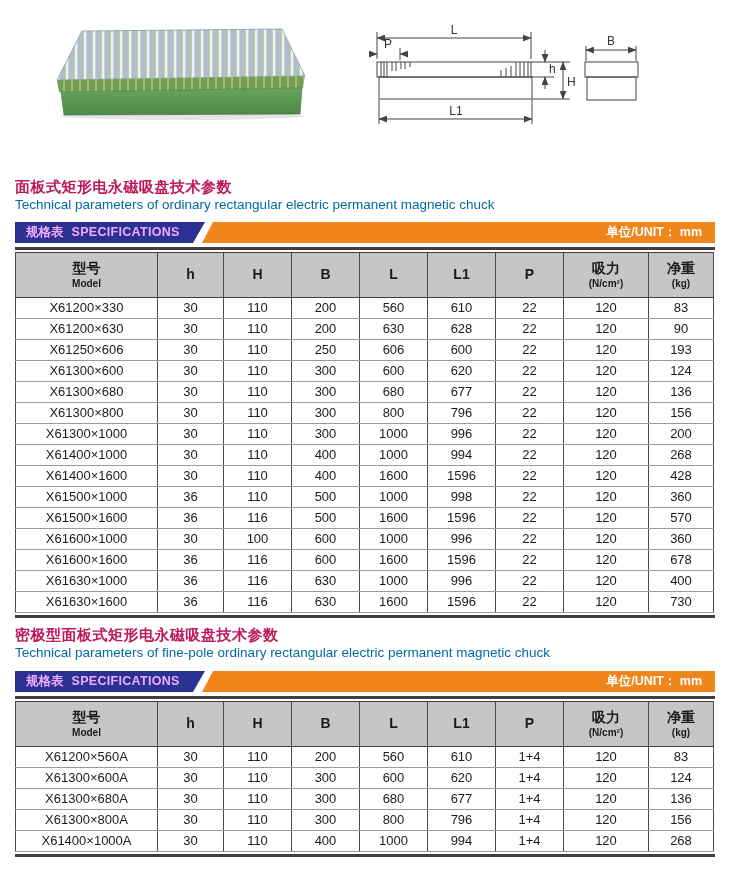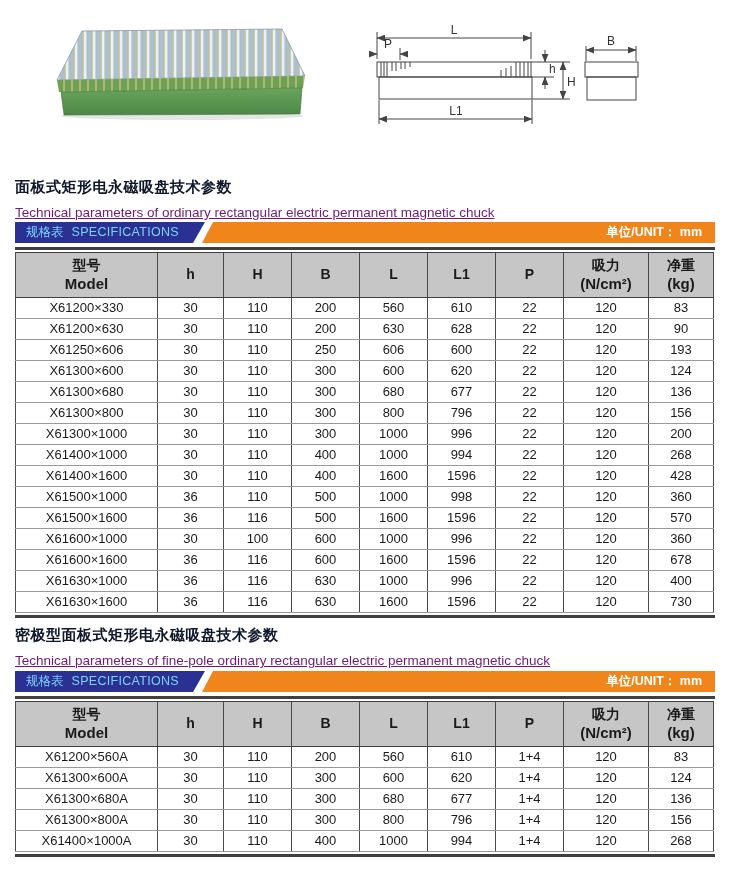--- a/index.html
+++ b/index.html
@@ -12,40 +12,40 @@
 
   
   .photo{position:absolute;left:52px;top:26px;width:260px;height:96px;}
 
   
   .drawing{position:absolute;left:368px;top:22px;width:360px;height:118px;}
   .drawing text{font-family:"Liberation Sans",sans-serif;font-size:12px;fill:#333;}
 
   
   .sec-title{position:absolute;left:15px;width:700px;}
-  .t-cn{font-size:15px;font-weight:bold;color:#0f172a;letter-spacing:.5px;}
-  .t-en{font-size:13.5px;color:#701a75;margin-top:8px;text-decoration:underline;}
+  .t-cn{font-size:15px;font-weight:bold;color:#be185d;letter-spacing:.5px;}
+  .t-en{font-size:13.5px;color:#0369a1;margin-top:0;}
 
   
   .spec-bar{position:absolute;left:15px;width:700px;height:21px;}
   .bar-blue{position:absolute;left:0;top:0;width:190px;height:21px;background:var(--blue);
             clip-path:polygon(0 0,100% 0,calc(100% - 12px) 100%,0 100%);
-            color:#7dd3fc;font-size:12.5px;font-weight:normal;line-height:21px;padding-left:11px;}
+            color:#f0abfc;font-size:12.5px;font-weight:bold;line-height:21px;padding-left:11px;}
   .bar-blue .sp{margin-left:8px;letter-spacing:.3px;}
   .bar-orange{position:absolute;left:187px;top:0;width:513px;height:21px;background:var(--orange);
             clip-path:polygon(11px 0,100% 0,100% 100%,0 100%);
             color:#fff;font-size:12.5px;font-weight:bold;line-height:21px;text-align:right;padding-right:13px;}
 
   
   .table-wrap{position:absolute;left:15px;width:700px;border-top:3px solid #3f3f3f;border-bottom:3px solid #3f3f3f;padding:2px 0;}
   table{border-collapse:collapse;width:698px;table-layout:fixed;border:1px solid #3f3f3f;}
   th,td{border-left:1px solid #4a4a4a;border-right:1px solid #4a4a4a;text-align:center;vertical-align:middle;}
   thead th{background:var(--header_gray);border-bottom:1.5px solid #3f3f3f;height:45px;padding:2px 0;}
   .h1{font-size:14px;font-weight:bold;line-height:1.25;}
-  .h2{font-size:15px;font-weight:bold;line-height:1.2;}
+  .h2{font-size:10px;font-weight:bold;line-height:1.2;}
   td{height:20px;font-size:13px;line-height:20px;border-top:1px solid #999;border-bottom:1px solid #999;padding:0;}
 </style>
 </head>
 <body>
 
 <div class="page">
 
   <svg class="photo" viewBox="0 0 260 96">
     <defs>
       <pattern id="topStripes" width="9" height="10" patternUnits="userSpaceOnUse">

